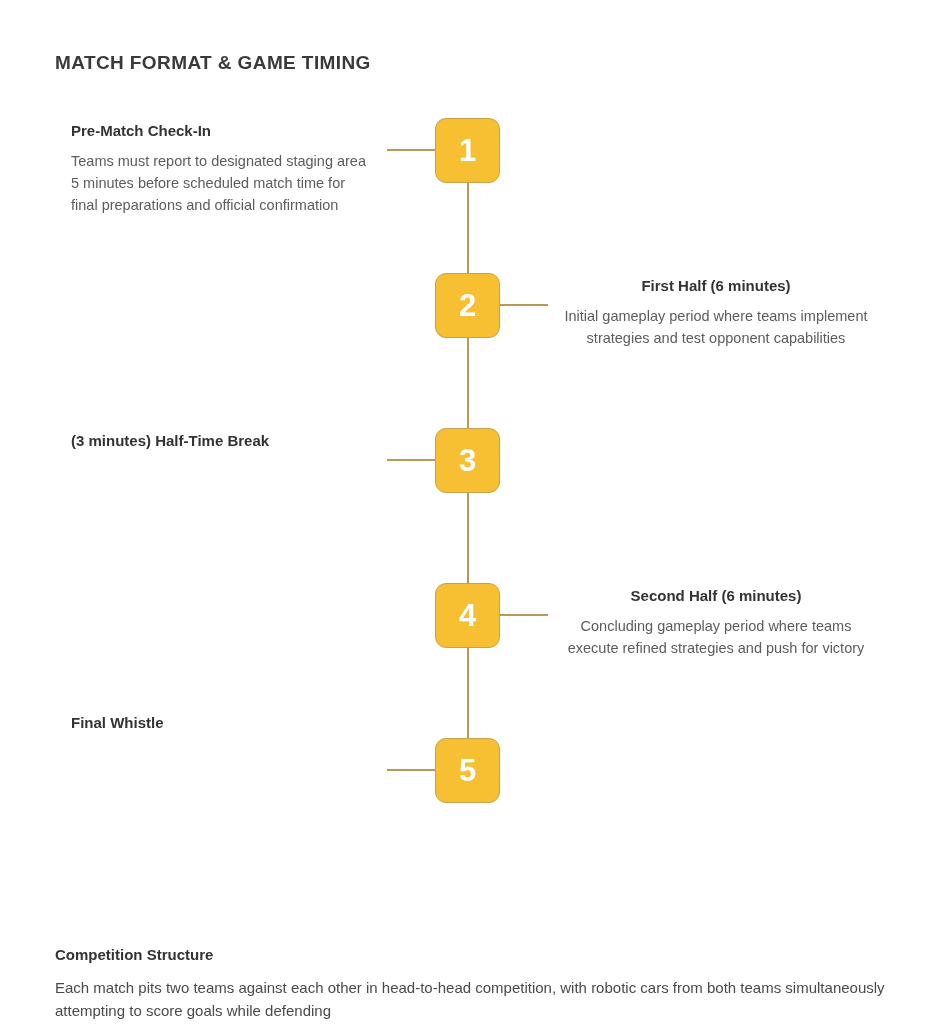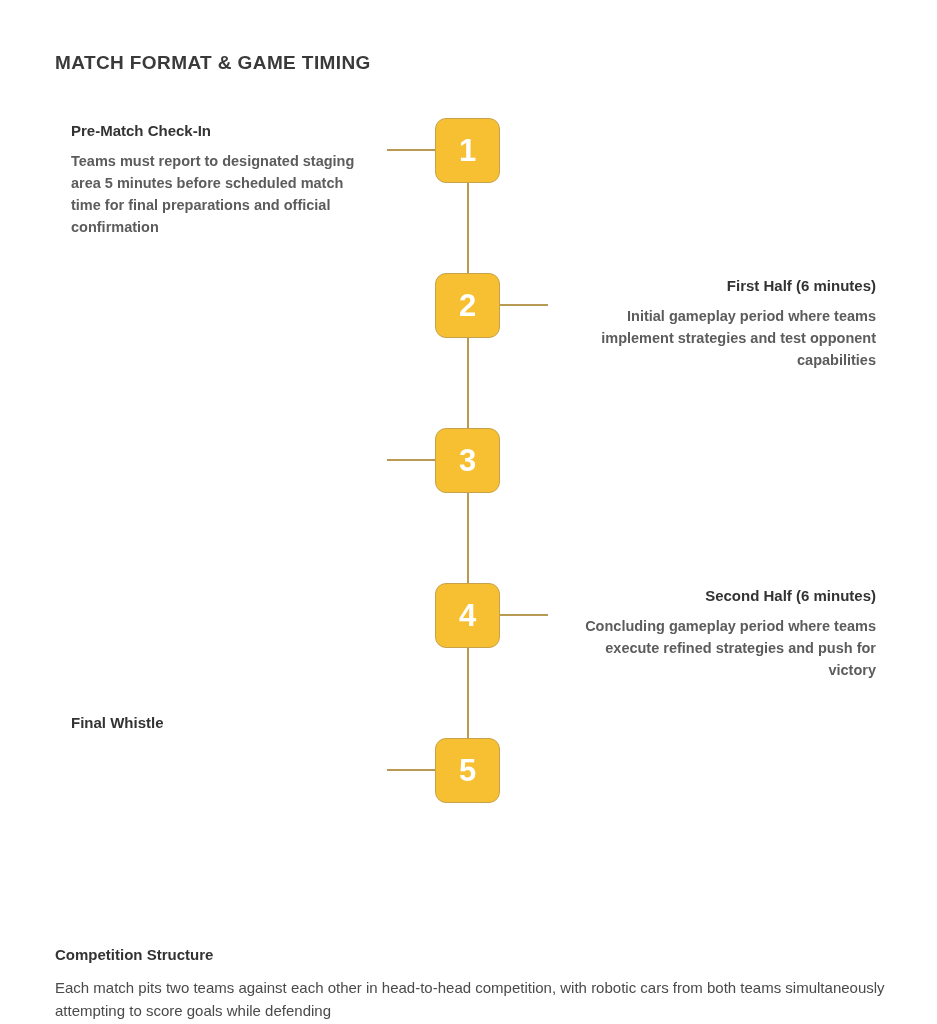--- a/index.html
+++ b/index.html
@@ -88,35 +88,34 @@
     top: -28px;
   }
   .txt.left {
     left: 71px;
     width: 300px;
     text-align: left;
   }
   .txt.right {
     left: 556px;
     width: 320px;
-    text-align: right;
+    text-align: center;
   }
   .step-heading {
     font-size: 15px;
     font-weight: bold;
     color: #333333;
     margin: 0 0 9px 0;
     line-height: 1.25;
   }
   .step-desc {
     font-size: 14.5px;
     color: #5c5c5c;
     margin: 0;
     line-height: 1.53;
-    font-weight: bold;
   }
 
   
   .txt.offset-up { top: -56px; }
 
   
   .footer {
     position: absolute;
     left: 55px;
     top: 946px;
@@ -166,20 +165,21 @@
       <p class="step-desc">Initial gameplay period where teams implement strategies and test opponent capabilities</p>
     </div>
   </div>
 
   <div class="step" style="top:460px;">
     <div class="stub left"></div>
     <div class="node-box">
       <span class="node-num">3</span>
     </div>
     <div class="txt left">
+      <p class="step-heading">(3 minutes) Half-Time Break</p>
     </div>
   </div>
 
   <div class="step" style="top:615px;">
     <div class="stub right"></div>
     <div class="node-box">
       <span class="node-num">4</span>
     </div>
     <div class="txt right">
       <p class="step-heading">Second Half (6 minutes)</p>

